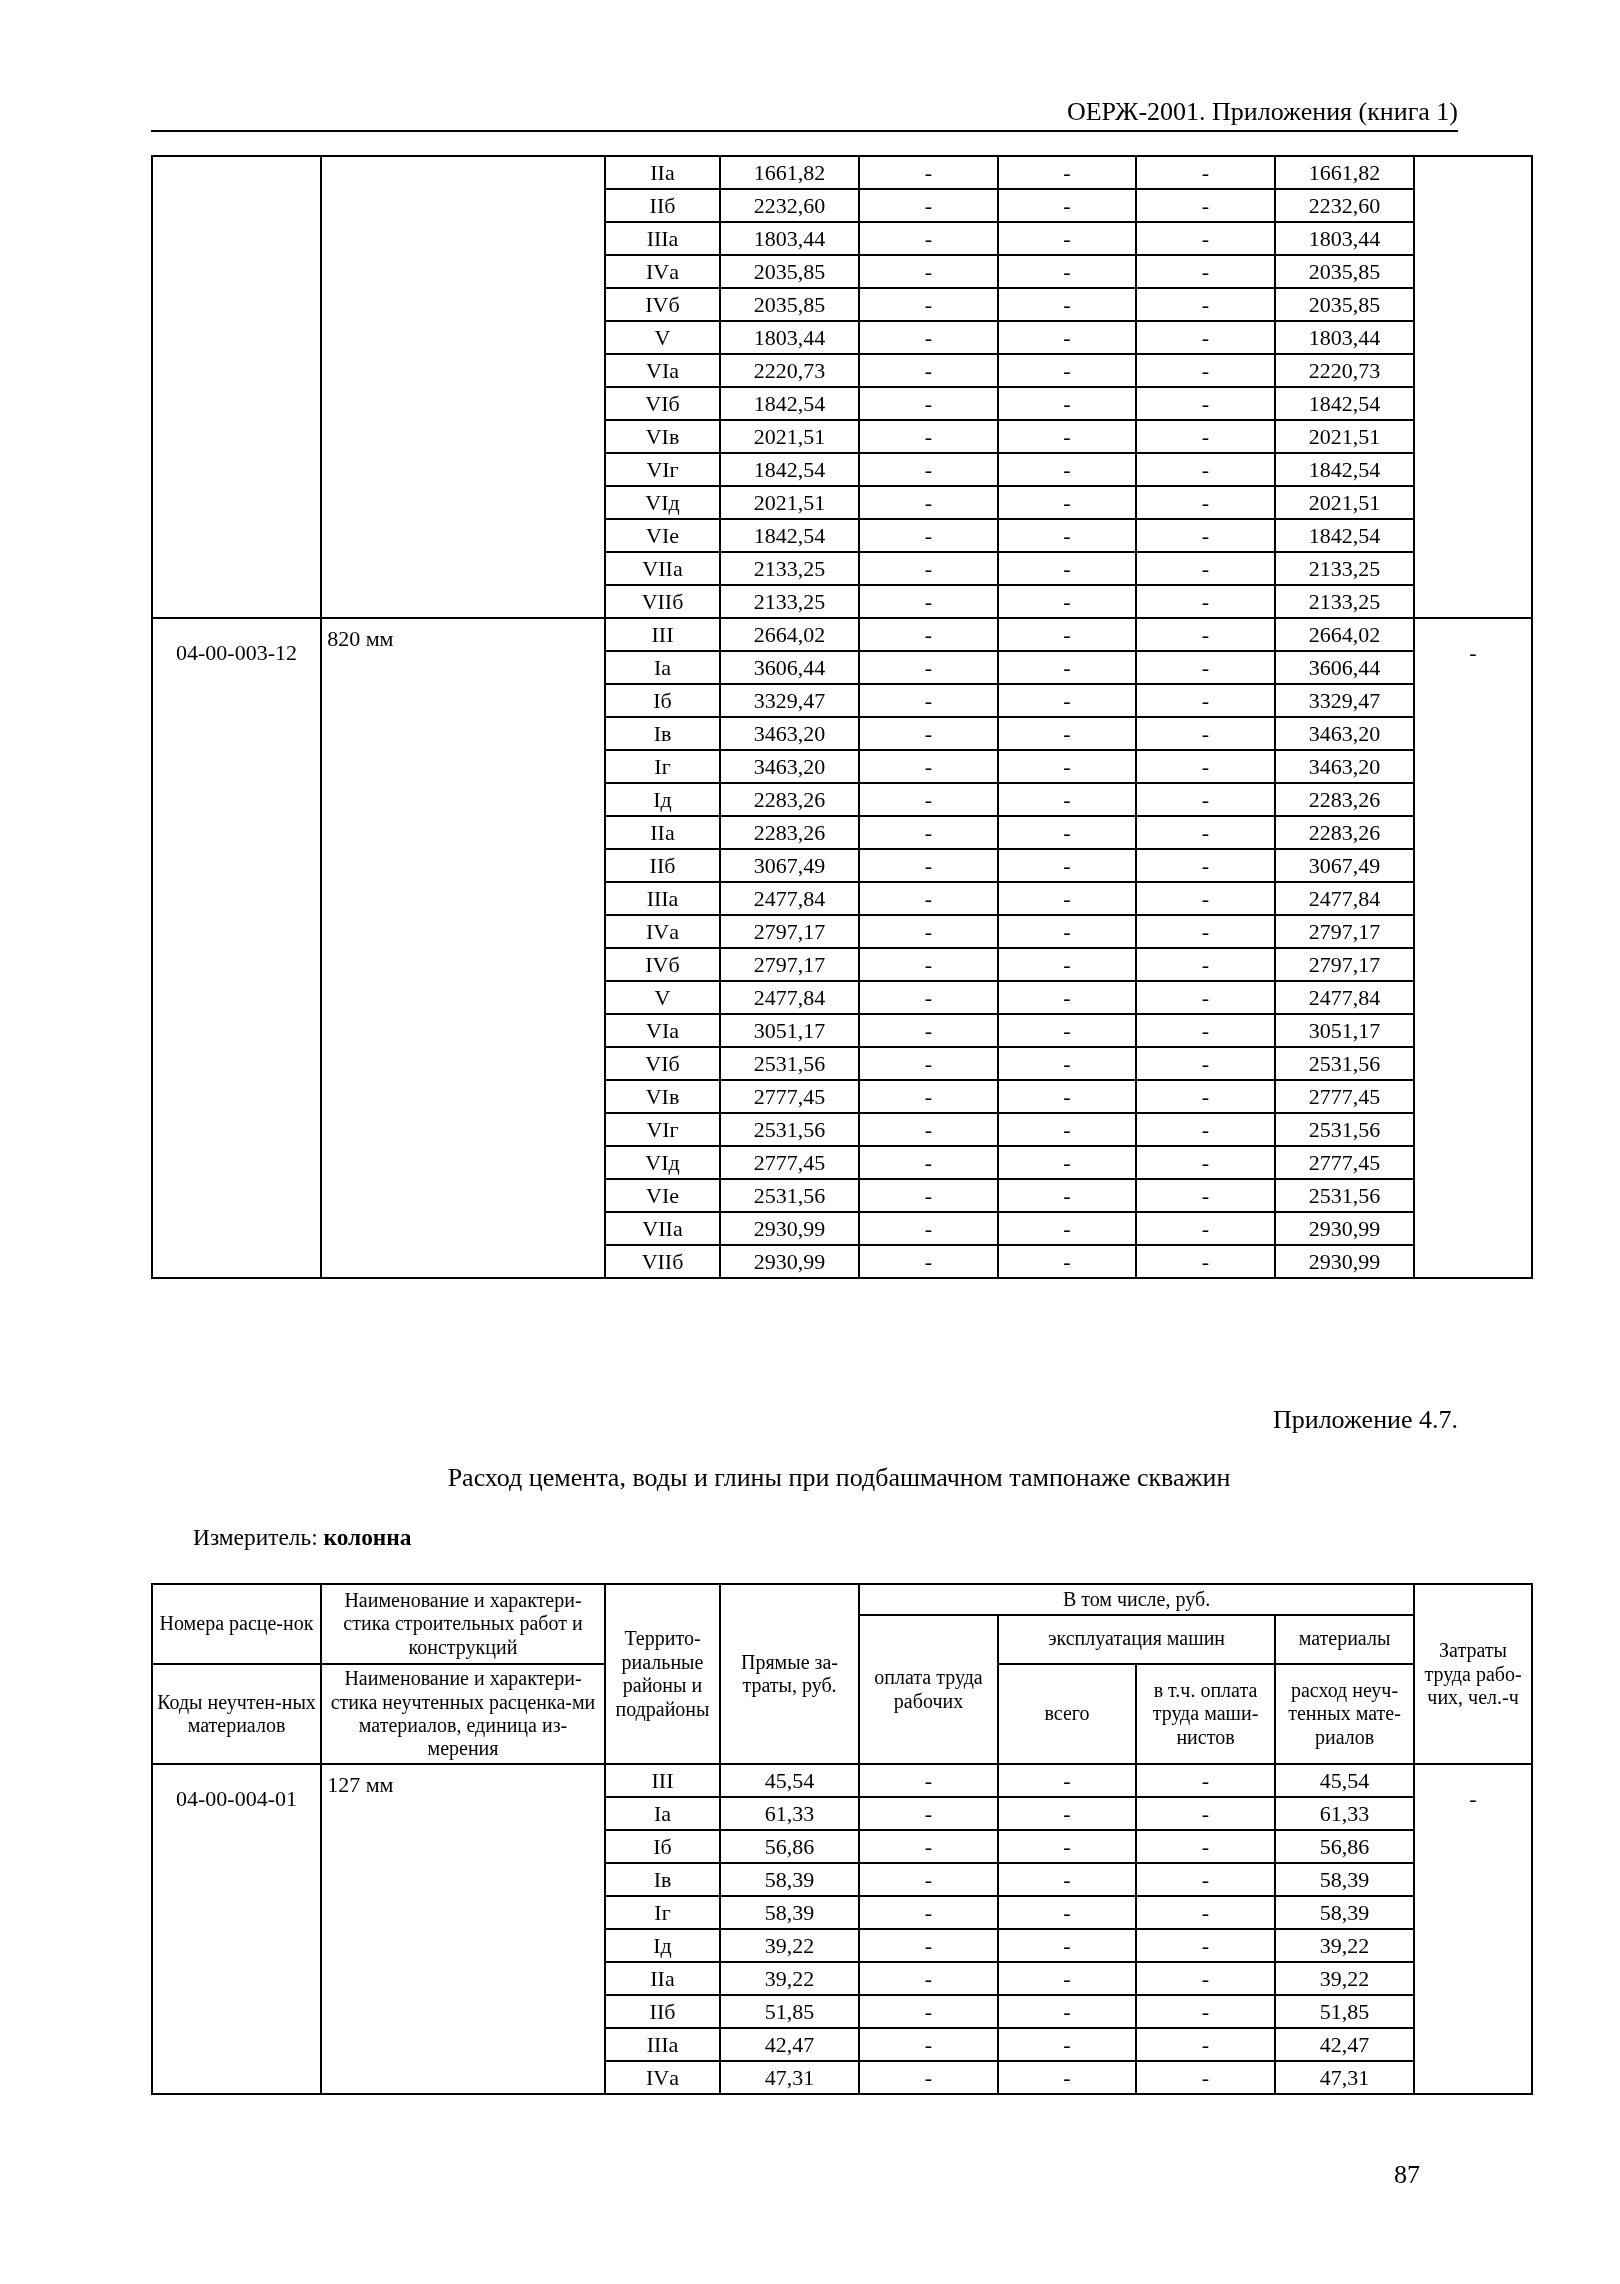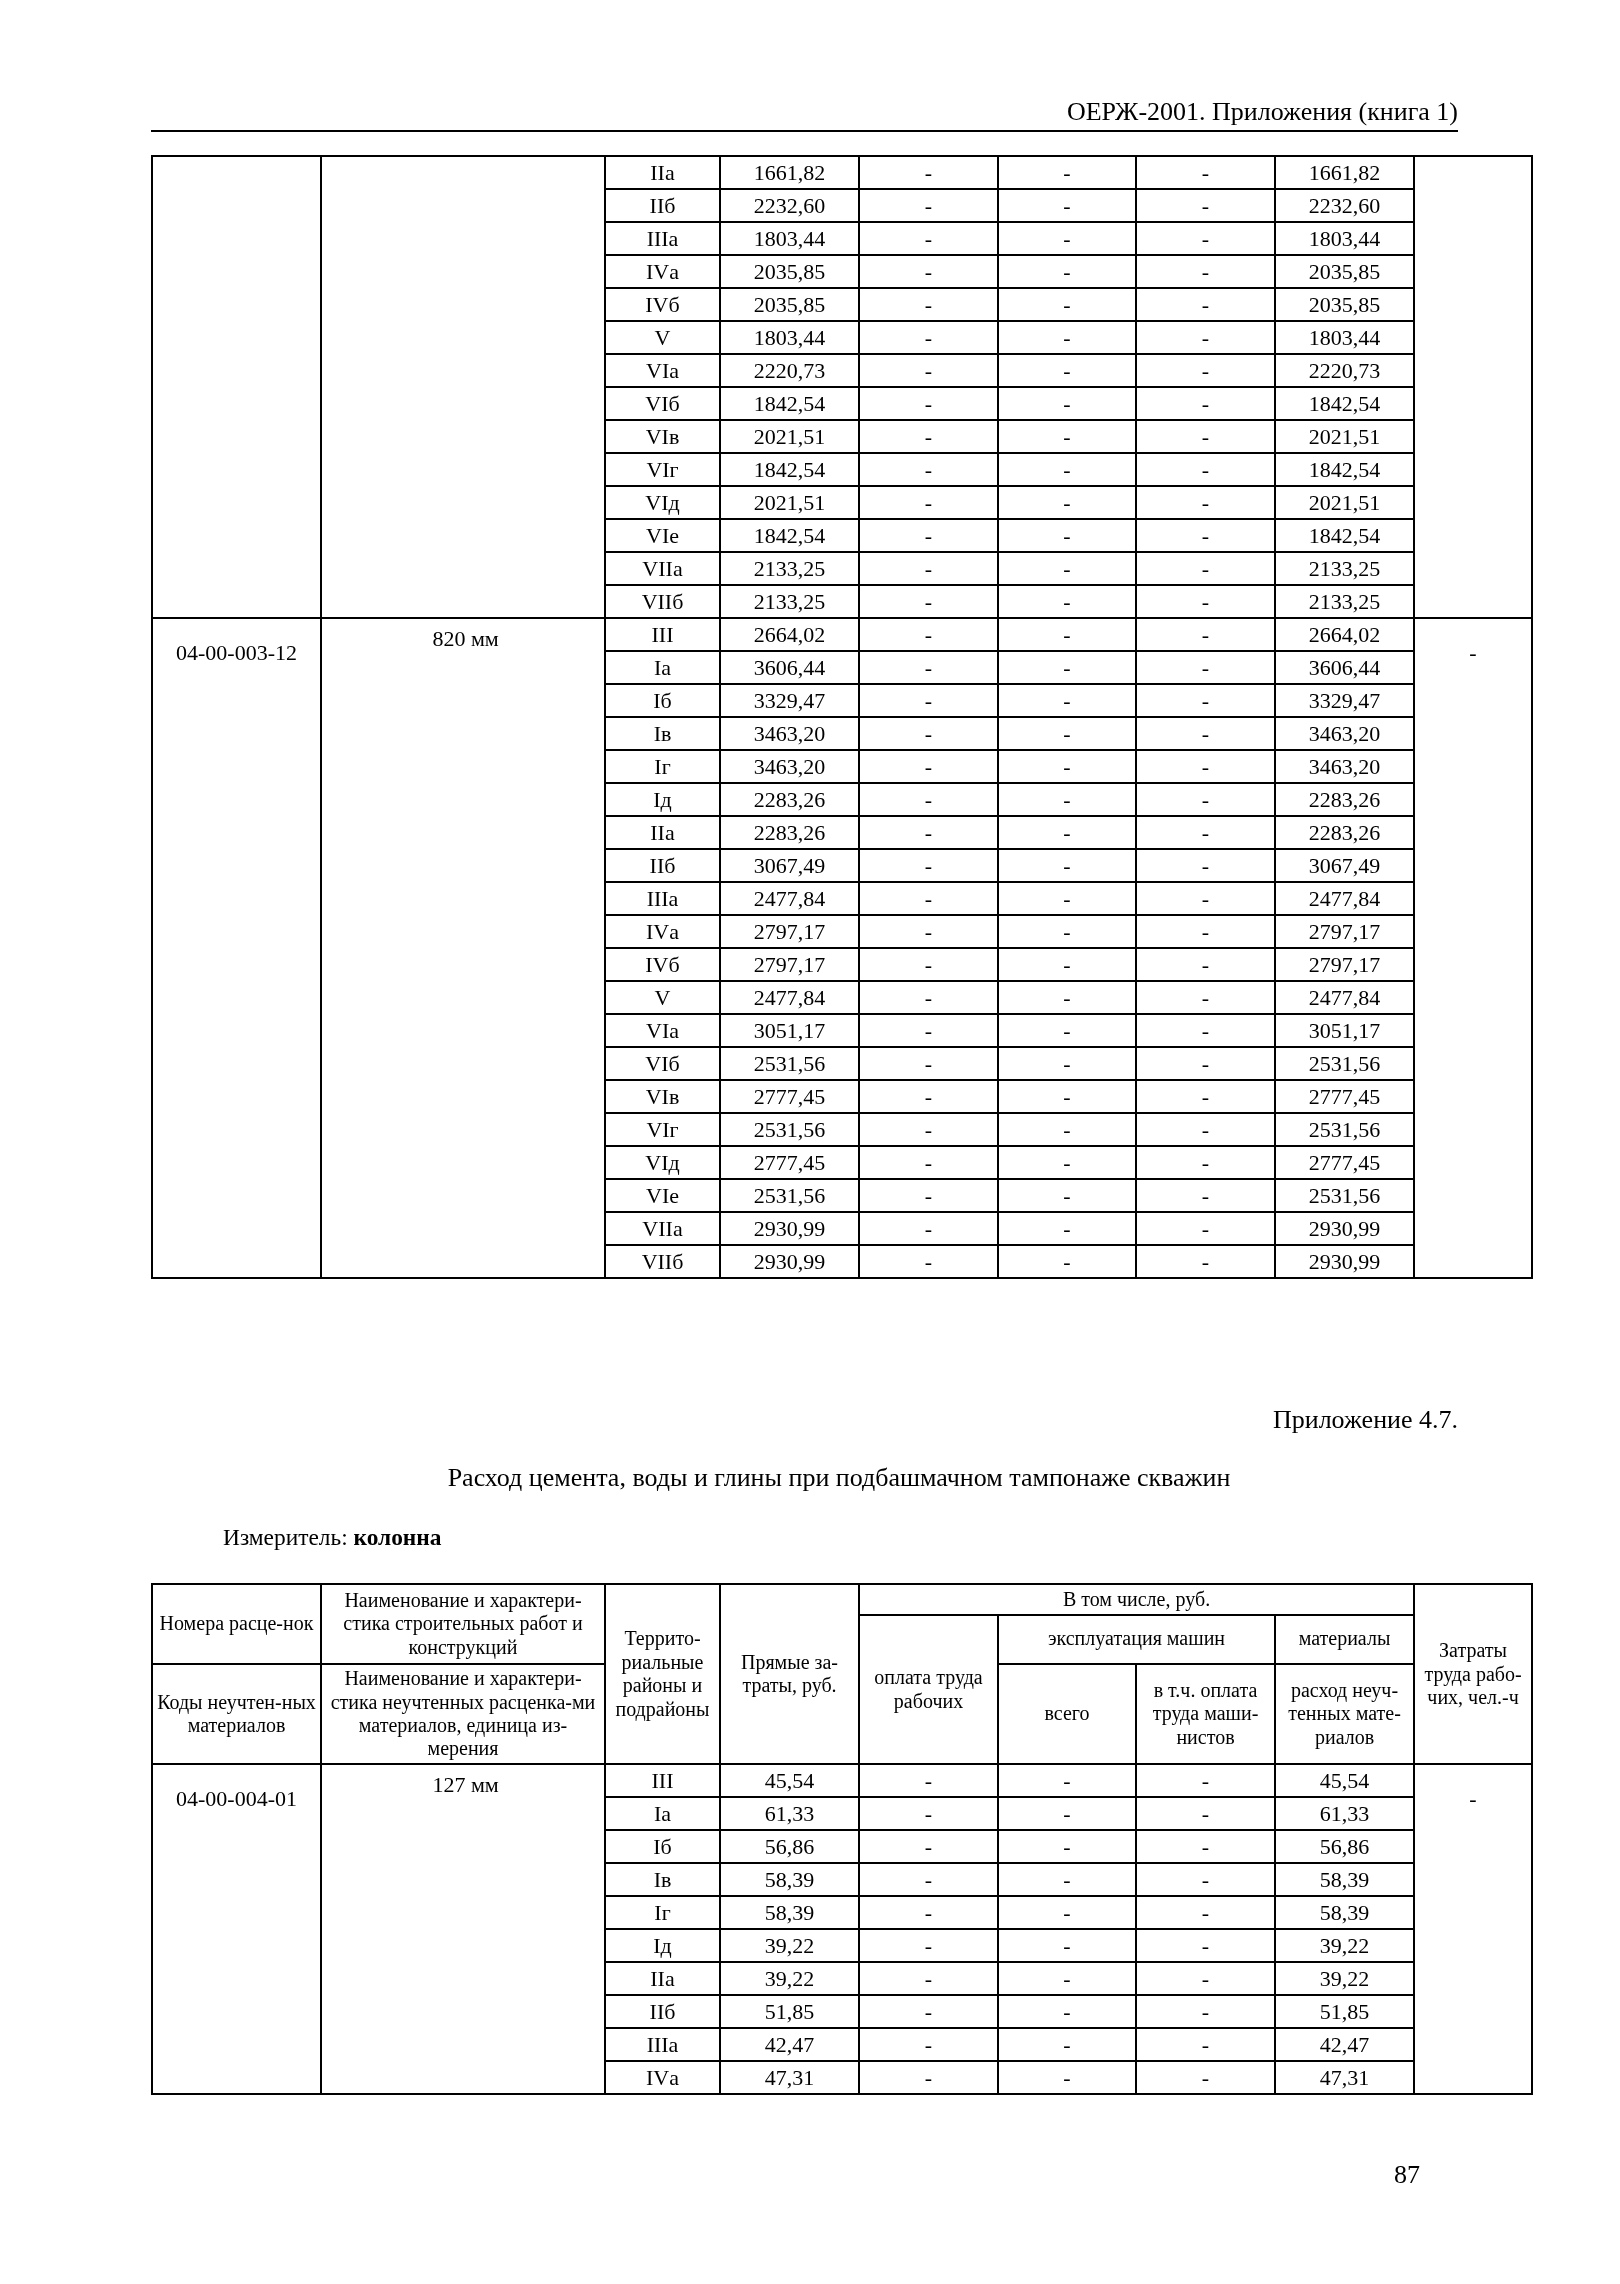--- a/index.html
+++ b/index.html
@@ -16,40 +16,40 @@
     border-top: 2.6px solid #000;
   }
   table.grid {
     position: absolute; left: 151px; border-collapse: collapse; table-layout: fixed;
     font-size: 22px;
   }
   table.grid td, table.grid th {
     border: 2px solid #000; padding: 0; text-align: center; vertical-align: middle;
     font-weight: normal; overflow: hidden; white-space: nowrap;
   }
-  table.grid td.tl { text-align: center; vertical-align: top; padding-left: 5.2px; padding-top: 3.9px; }
+  table.grid td.tl { text-align: left; vertical-align: top; padding-left: 5.2px; padding-top: 3.9px; }
   table.grid td.tc-top { vertical-align: top; padding-top: 18px; }
   table.grid tr.r td { height: 31px; line-height: 31px; }
   table.grid .b { font-weight: normal; }
   table.grid tr.sep td { border-top-width: 2.6px; }
   #t1 { top: 155px; width: 1380px; }
   #t2 { top: 1583px; width: 1380px; }
   table.grid th {
     white-space: normal; font-size: 20px; line-height: 23.4px; padding: 2.6px 3.9px;
   }
   .appendix-label {
     position: absolute; left: 151px; top: 1404px; width: 1307px; text-align: right;
     font-size: 26px; line-height: 31px;
   }
   .section-title {
     position: absolute; left: 149px; top: 1462px; width: 1380px; text-align: center;
     font-size: 26px; line-height: 31px; font-weight: normal;
   }
   .meter-line {
-    position: absolute; left: 193px; top: 1523px; font-size: 23.4px; line-height: 29px; margin-left: 30px;
+    position: absolute; left: 193px; top: 1523px; font-size: 23.4px; line-height: 29px;
   }
   .meter-line .val { font-weight: bold; }
   .page-number {
     position: absolute; left: 1329px; top: 2159px; width: 91px; text-align: right;
     font-size: 26px; line-height: 31px;
   }
 </style>
 </head>
 <body>
 

